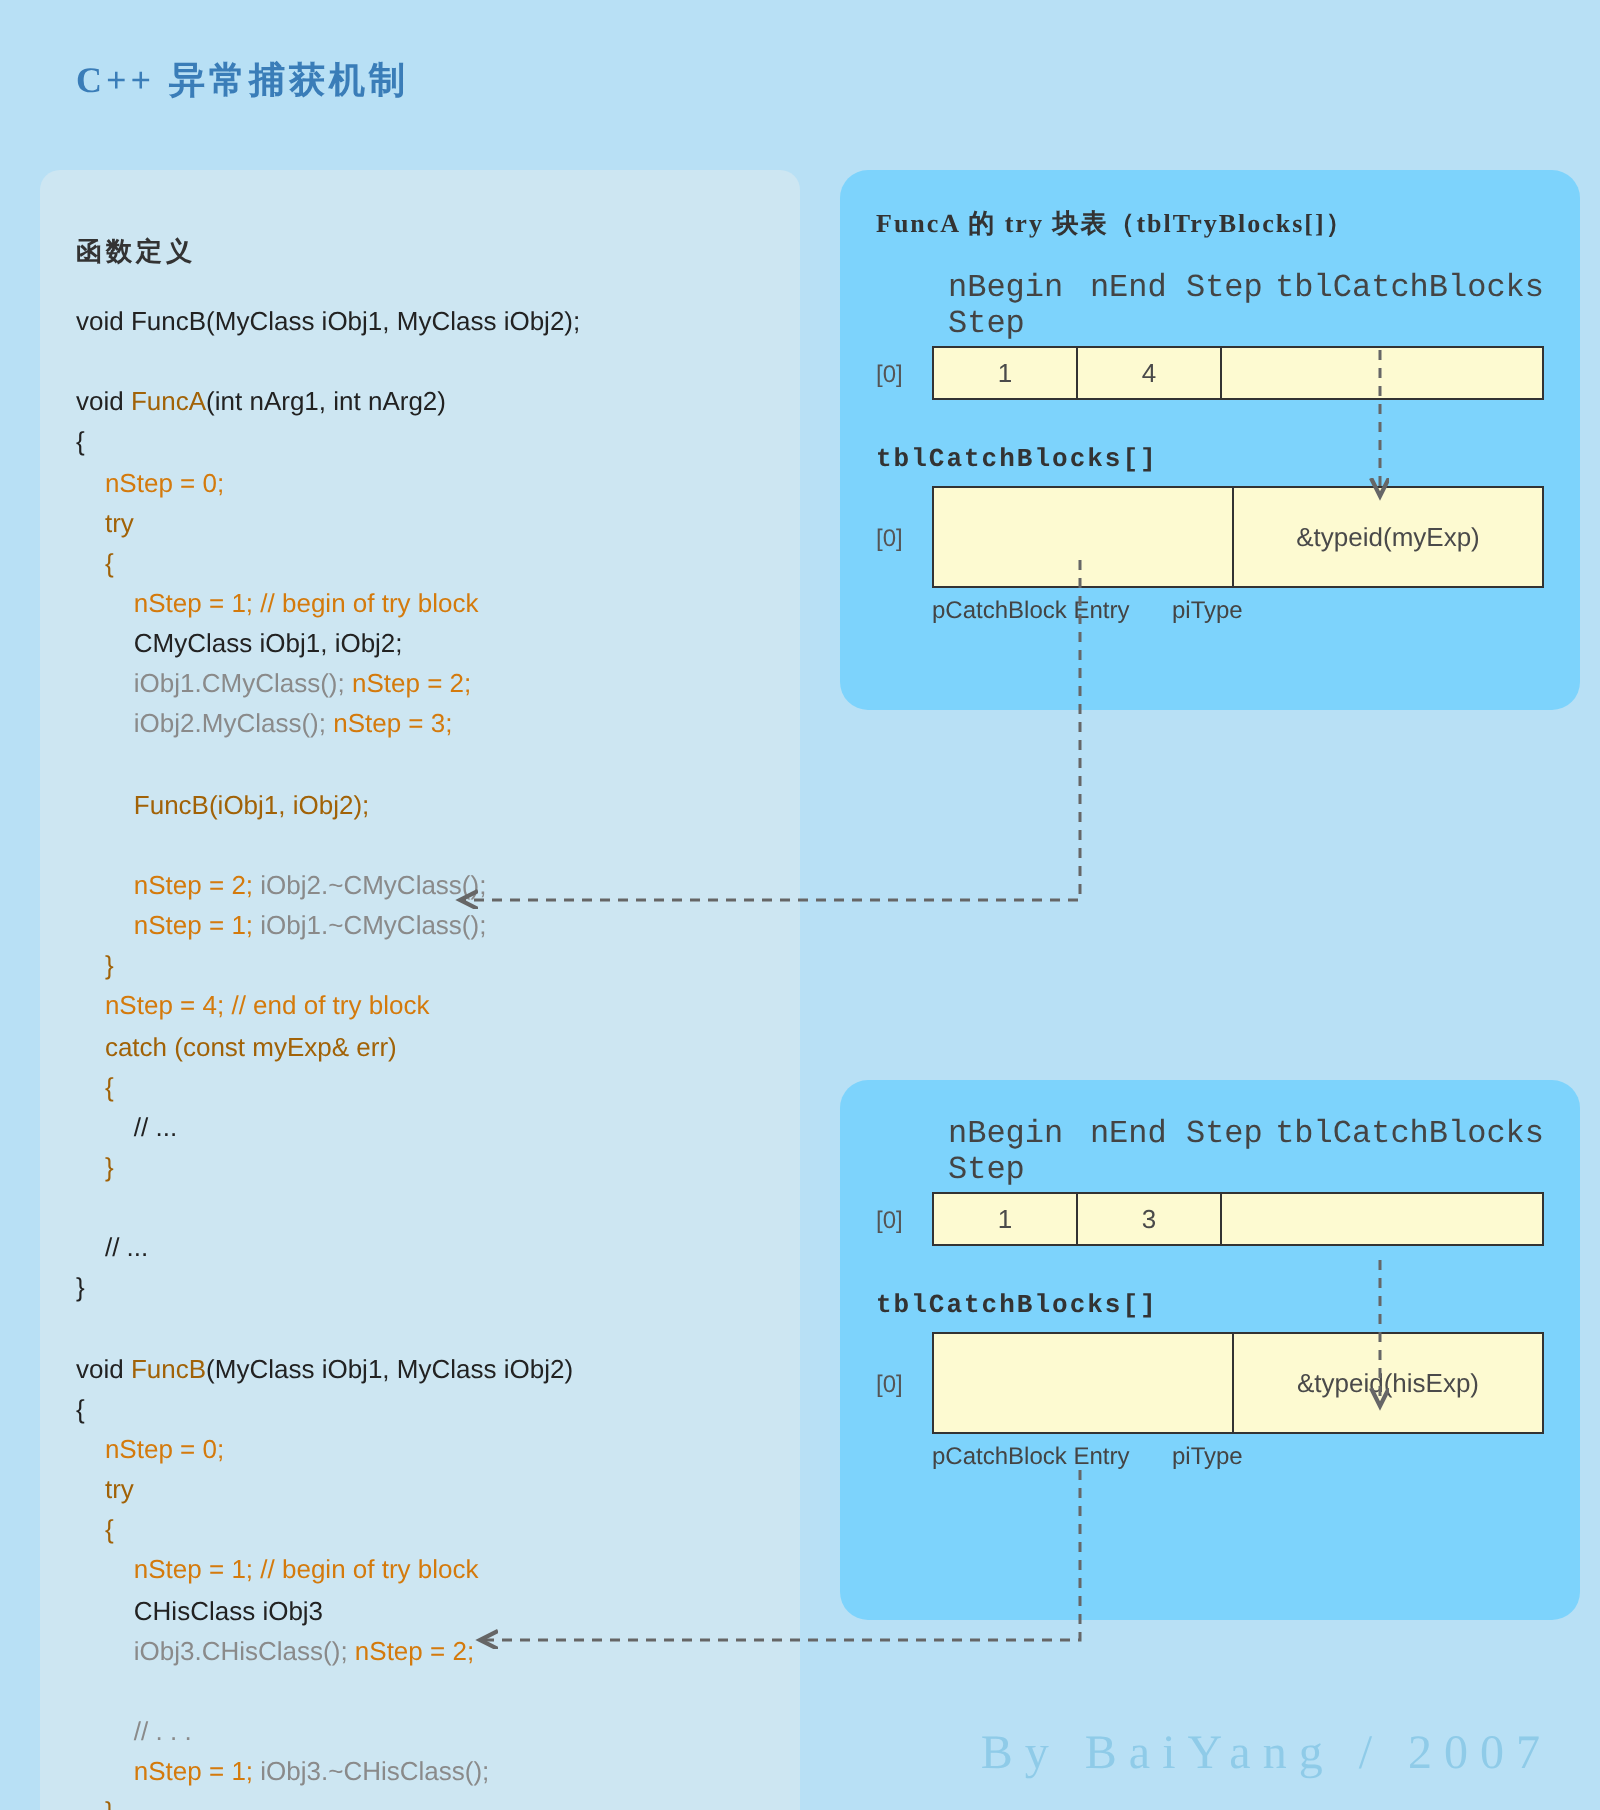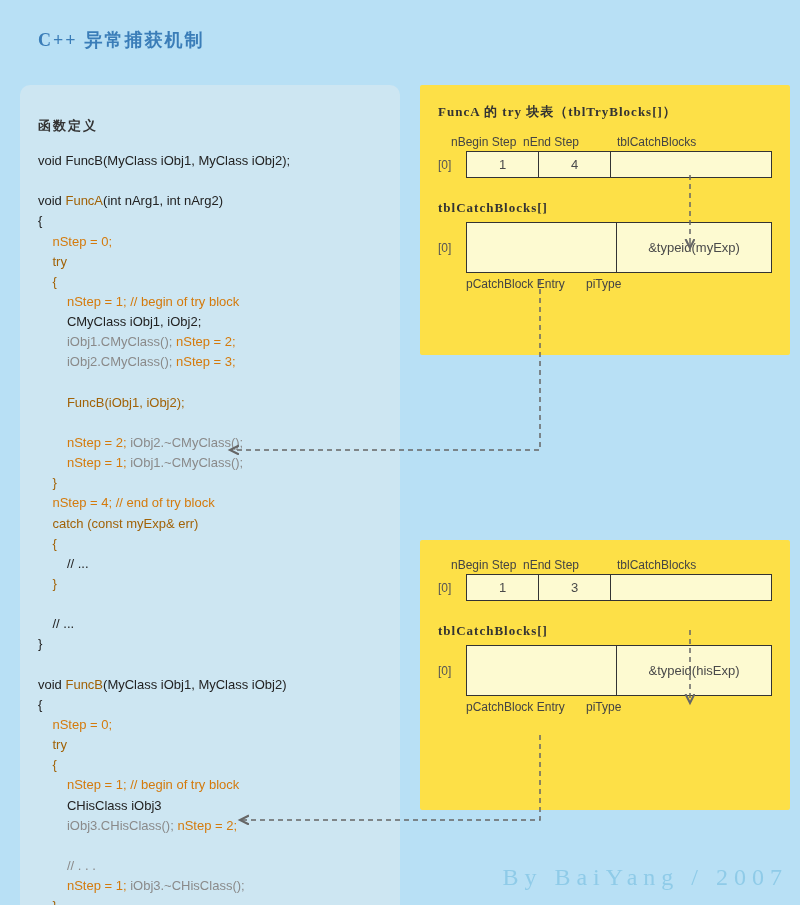--- a/index.html
+++ b/index.html
@@ -8,44 +8,44 @@
   .title .cpp { font-family:Verdana; }
 
   .code-panel { position:absolute; left:20px; top:85px; width:380px; height:861px; background:#cde6f2; border-radius:10px; padding:32px 6px 18px 18px; }
   .code-header { font-weight:bold; font-family:SimSun,serif; color:#333; margin-bottom:16px; letter-spacing:2px; }
   .code { font-family:Arial,sans-serif; font-size:13px; line-height:1.55; color:#222; white-space:pre; }
   .c-b { color:#a16207; }
   .c-o { color:#d47a0c; }
   .c-g { color:#8a8a8a; }
   .c-k { color:#222; }
 
-  .try-panel { position:absolute; width:370px; background:#fde047; border-radius:2px; padding:18px; }
+  .try-panel { position:absolute; width:370px; background:#7dd3fc; border-radius:14px; padding:18px; }
   .pA { left:420px; top:85px; height:270px; }
   .pB { left:420px; top:540px; height:270px; }
   .try-header { font-weight:bold; font-family:SimSun,serif; color:#333; margin-bottom:14px; letter-spacing:1px; font-size:13px; }
-  .tbl-label { display:flex; font-size:12px; color:#444; margin-left:13px; margin-bottom:2px; }
+  .tbl-label { display:flex; font-size:16px; color:#444; margin-left:36px; margin-bottom:2px;font-family:Liberation Mono, monospace; }
   .tbl-label span:nth-child(1){ width:72px; }
   .tbl-label span:nth-child(2){ width:94px; }
   .tbl-label span:nth-child(3){ flex:1; }
   .row { display:flex; align-items:center; }
   .row-idx { width:28px; font-size:12px; color:#555; }
   .tbl { display:flex; flex:1; border:1px solid #333; }
   .cell { border-right:1px solid #333; padding:5px 0; text-align:center; font-size:13px; background:#fdfad1; }
   .cell.last { border-right:none; }
   .c1 { width:72px; }
   .c2 { width:72px; }
   .c3 { flex:1; }
-  .subhead { font-weight:bold; font-family:Liberation Serif, serif; color:#333; margin-top:22px; margin-bottom:6px; letter-spacing:1px; }
+  .subhead { font-weight:bold; font-family:Liberation Mono, monospace; color:#333; margin-top:22px; margin-bottom:6px; letter-spacing:1px; }
   .catch-tbl { display:flex; flex:1; border:1px solid #333; }
   .cc1 { width:150px; background:#fdfad1; padding:5px 0; border-right:1px solid #333; }
   .cc2 { flex:1; background:#fdfad1; padding:17px 0; text-align:center; font-size:13px; }
   .below-labels { display:flex; margin-left:28px; margin-top:4px; font-size:12px; color:#444; }
   .below-labels span:first-child{ width:120px; }
 
-  .footer { position:absolute; right:12px; bottom:14px; color:#8fcbe8; font-family:Georgia,serif; font-size:24px; letter-spacing:6px; }
+  .footer { position:absolute; right:24px; bottom:14px; color:#8fcbe8; font-family:Georgia,serif; font-size:24px; letter-spacing:6px; }
 
   svg.arrows { position:absolute; left:0; top:0; width:800px; height:905px; pointer-events:none; }
 </style>
 </head>
 <body>
 
 <div class="title">
   <span class="cpp">C++</span><span> 异常捕获机制</span>
 </div>
 
@@ -54,21 +54,21 @@
   <div class="code"><span class="c-k">void FuncB(MyClass iObj1, MyClass iObj2);</span>
 
 <span class="c-k">void </span><span class="c-b">FuncA</span><span class="c-k">(int nArg1, int nArg2)</span>
 <span class="c-k">{</span>
     <span class="c-o">nStep = 0;</span>
     <span class="c-b">try</span>
     <span class="c-b">{</span>
         <span class="c-o">nStep = 1; </span><span class="c-o">// begin of try block</span>
         <span class="c-k">CMyClass iObj1, iObj2;</span>
         <span class="c-g">iObj1.CMyClass(); </span><span class="c-o">nStep = 2;</span>
-        <span class="c-g">iObj2.CMyClass(); </span><span class="c-o">nStep = 3;</span>
+        <span class="c-g">iObj2.MyClass(); </span><span class="c-o">nStep = 3;</span>
 
         <span class="c-b">FuncB(iObj1, iObj2);</span>
 
         <span class="c-o">nStep = 2; </span><span class="c-g">iObj2.~CMyClass();</span>
         <span class="c-o">nStep = 1; </span><span class="c-g">iObj1.~CMyClass();</span>
     <span class="c-b">}</span>
     <span class="c-o">nStep = 4; </span><span class="c-o">// end of try block</span>
     <span class="c-b">catch (const myExp&amp; err)</span>
     <span class="c-b">{</span>
         <span class="c-k">// ...</span>

